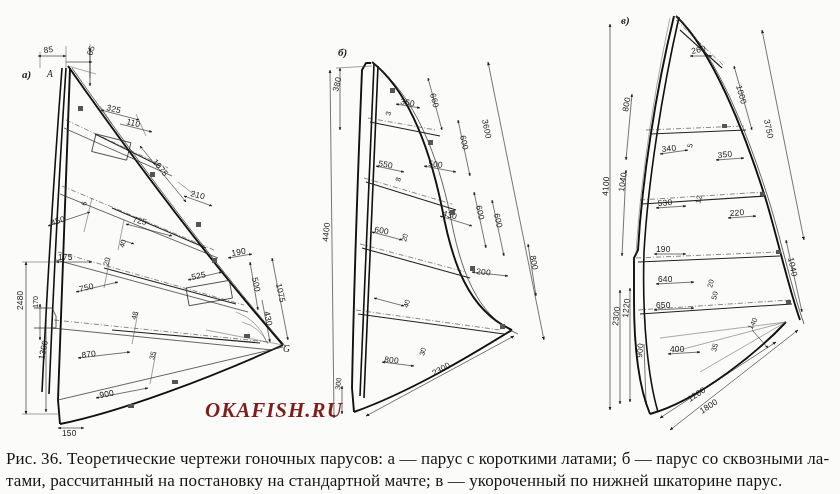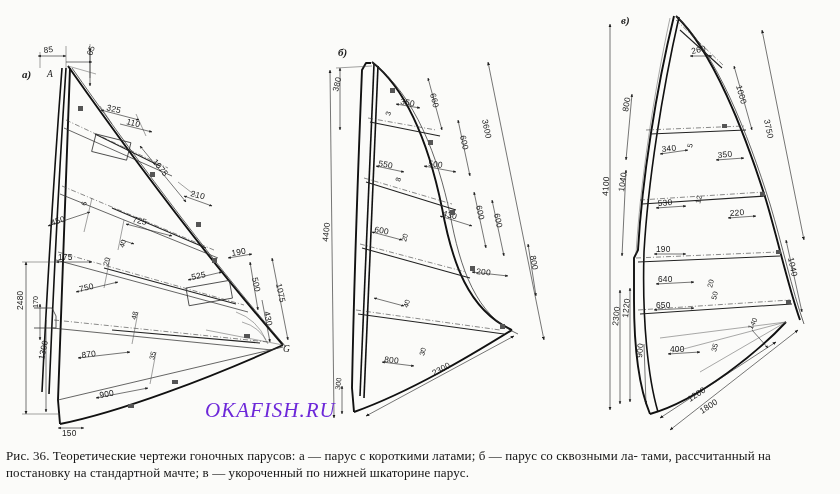--- a/index.html
+++ b/index.html
@@ -5,26 +5,26 @@
   html,body{margin:0;padding:0;background:#ffffff;}
   body{width:840px;height:494px;overflow:hidden;
        font-family:"Liberation Serif",serif;color:#1a1a1a;}
   #page{position:relative;width:840px;height:494px;background:#fbfbf9;}
 
   .plate{position:absolute;left:0;top:0;width:840px;height:448px;}
   .plate svg{display:block;}
 
   .caption{position:absolute;left:0;top:446px;width:840px;height:48px;
            padding:2px 6px 0 6px;box-sizing:border-box;
-           font-family:"Liberation Serif",serif;font-size:13px;
+           font-family:"Liberation Serif",serif;font-size:17px;
            line-height:1.28;color:#141414;letter-spacing:.1px;}
 
   .wm{position:absolute;left:205px;top:398px;width:140px;height:32px;
-      font-family:"Liberation Serif",serif;font-style:italic;font-weight:normal;
-      font-size:21px;color:#6d28d9;letter-spacing:1px;
+      font-family:"Liberation Serif",serif;font-style:italic;font-weight:bold;
+      font-size:21px;color:#7f1d1d;letter-spacing:1px;
       pointer-events:none;user-select:none;}
 
   text{font-family:"Liberation Sans",sans-serif;fill:#1b1b1b;}
   .dim{font-size:8.4px;letter-spacing:.2px;}
   .dim-s{font-size:7.2px;}
   .pl{font-size:11px;font-style:italic;font-weight:bold;font-family:"Liberation Serif",serif;}
   .pt{font-size:9.5px;font-style:italic;font-family:"Liberation Serif",serif;}
 
   .sail{fill:none;stroke:#111;stroke-width:1.9;stroke-linejoin:round;}
   .mast{fill:none;stroke:#111;stroke-width:1.6;}

